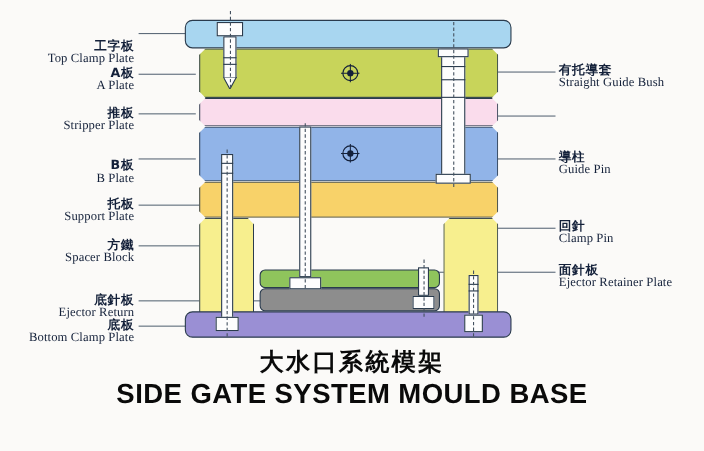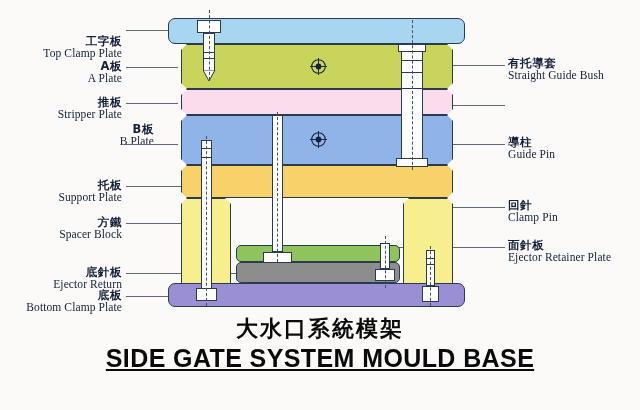--- a/index.html
+++ b/index.html
@@ -55,21 +55,21 @@
 
   
   .target{position:absolute;width:17px;height:17px;}
 
   
   #title-cn{position:absolute;left:0;right:0;top:314px;text-align:center;
     font-family:"DejaVu Sans", sans-serif;font-size:22px;font-weight:bold;
     letter-spacing:2px;color:#0a0a0a;}
   #title-en{position:absolute;left:0;right:0;top:344px;text-align:center;
     font-family:"Liberation Sans", sans-serif;font-size:25px;font-weight:bold;
-    letter-spacing:.4px;color:#0a0a0a;text-decoration:underline;}
+    letter-spacing:.4px;color:#0a0a0a;}
 </style>
 </head>
 <body>
 
 <div id="stage">
 
   <div class="lbl left" style="left:0;width:122px;top:35px;">
     <div class="cn">工字板</div>
     <div class="en">Top Clamp Plate</div>
   </div>
@@ -80,21 +80,21 @@
     <div class="en">A Plate</div>
   </div>
   <div class="leader" style="left:126px;top:67px;width:52px;"></div>
 
   <div class="lbl left" style="left:0;width:122px;top:96px;">
     <div class="cn">推板</div>
     <div class="en">Stripper Plate</div>
   </div>
   <div class="leader" style="left:126px;top:103px;width:52px;"></div>
 
-  <div class="lbl left" style="left:0;width:122px;top:123px;padding-left:32px;">
+  <div class="lbl left" style="left:0;width:122px;top:144px;">
     <div class="cn">B板</div>
     <div class="en">B Plate</div>
   </div>
   <div class="leader" style="left:126px;top:144px;width:52px;"></div>
 
   <div class="lbl left" style="left:0;width:122px;top:179px;">
     <div class="cn">托板</div>
     <div class="en">Support Plate</div>
   </div>
   <div class="leader" style="left:126px;top:186px;width:60px;"></div>

